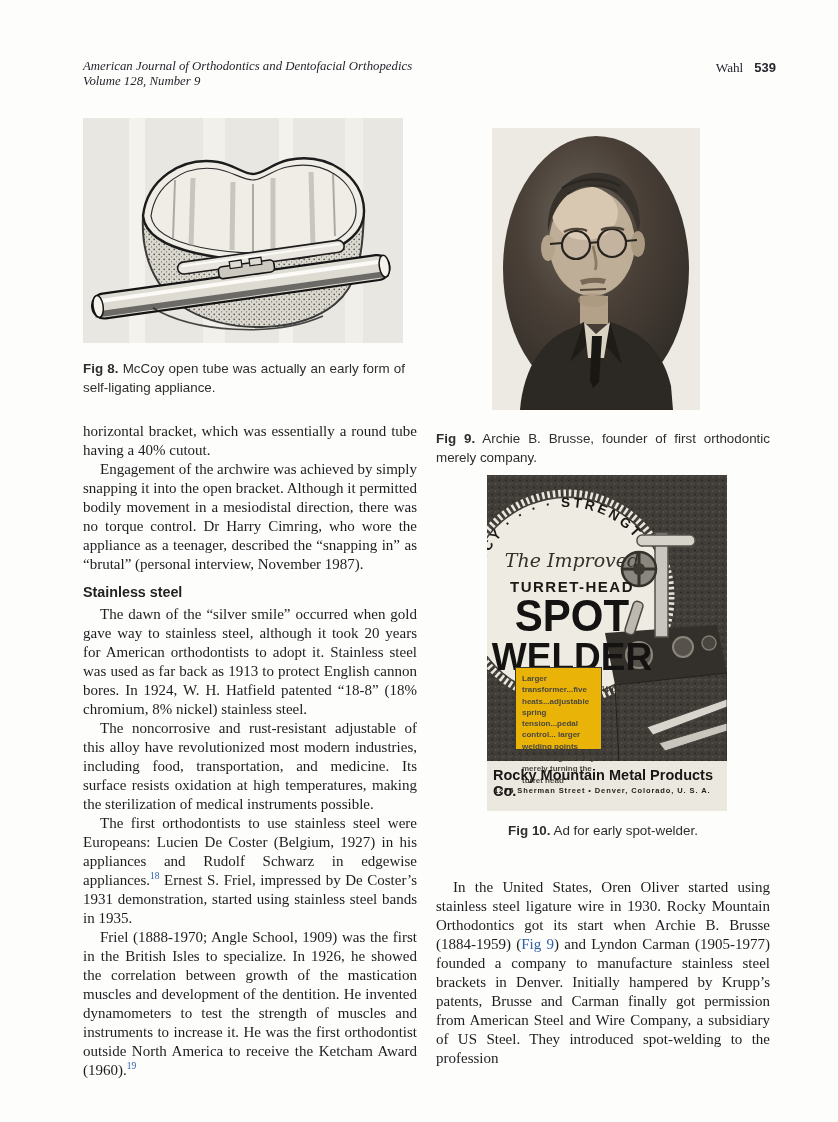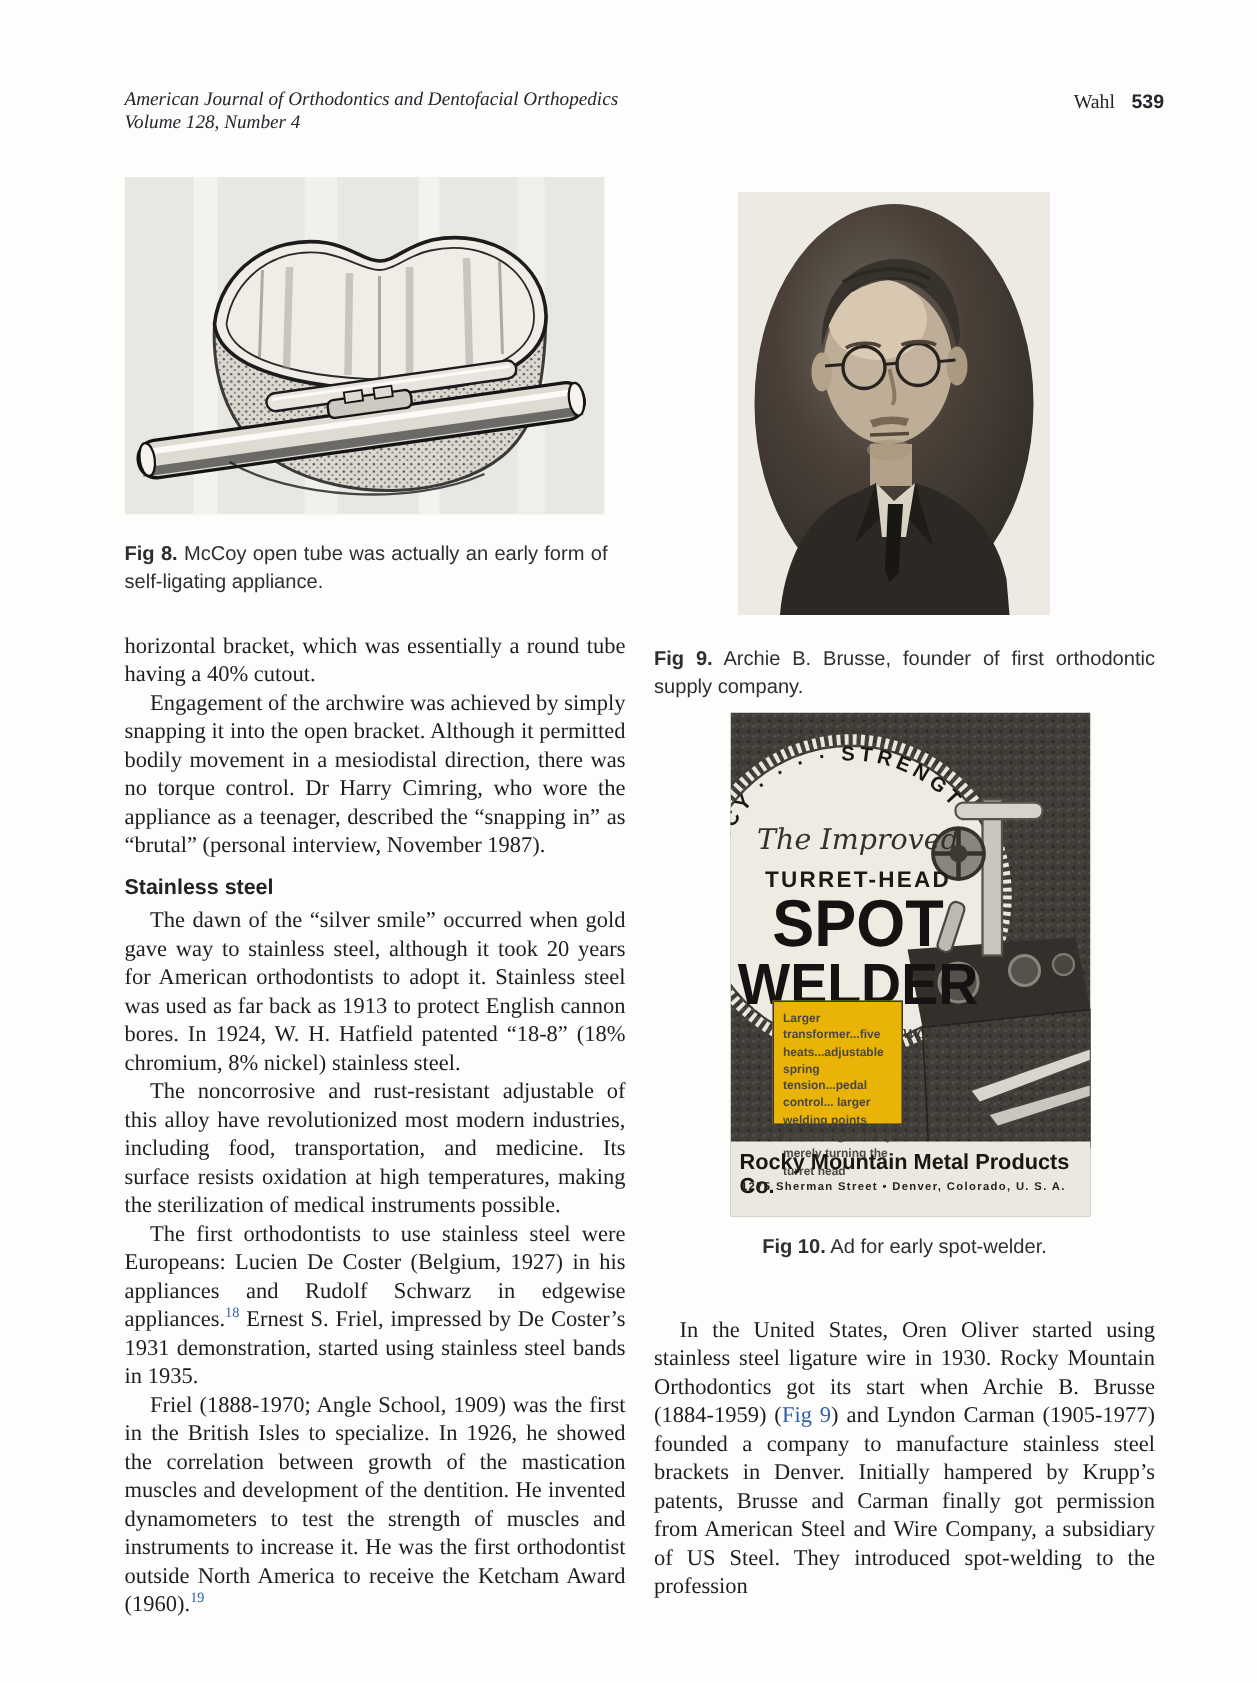--- a/index.html
+++ b/index.html
@@ -56,21 +56,21 @@
     font-family:"Liberation Sans",sans-serif; font-weight:bold; font-size:7.5px;
     letter-spacing:0.9px; color:#24221d; text-align:left; }
 </style>
 </head>
 <body>
 
 <div id="page">
 
   <div class="hdr-left">
     <div>American Journal of Orthodontics and Dentofacial Orthopedics</div>
-    <div>Volume 128, Number 4</div>
+    <div>Volume 128, Number 9</div>
   </div>
   <div class="hdr-right">
     <span class="author">Wahl</span><span class="pageno">539</span>
   </div>
 
   <div id="fig8">
     <svg width="320" height="225" viewBox="0 0 320 225">
       <defs>
         <pattern id="stip" width="5" height="5" patternUnits="userSpaceOnUse">
           <rect width="5" height="5" fill="#d8d5cd"></rect>
@@ -175,21 +175,21 @@
       <path d="M28,282 C32,238 52,210 80,200 L92,194 L104,206 L118,194 C152,204 172,226 179,258 L181,282 Z" fill="#2c2823"></path>
       <path d="M92,194 L78,234 L98,214 Z" fill="#1f1c18"></path>
       <path d="M118,194 L130,236 L110,214 Z" fill="#1f1c18"></path>
       <polygon points="92,194 104,206 118,194 112,230 96,230" fill="#d9d2c2"></polygon>
       <path d="M100,208 L110,208 L107,254 L101,260 L98,252 Z" fill="#191714"></path>
     </svg>
   </div>
 
   <div id="fig9cap" class="caption">
     <b>Fig 9.</b>
-    <span>Archie B. Brusse, founder of first orthodontic supply company.</span>
+    <span>Archie B. Brusse, founder of first orthodontic merely company.</span>
   </div>
 
   <div id="fig10">
     <svg width="240" height="336" viewBox="0 0 240 336">
       <defs>
         <pattern id="noise" width="7" height="7" patternUnits="userSpaceOnUse">
           <rect width="7" height="7" fill="#403d38"></rect>
           <circle cx="1.5" cy="2" r="1" fill="#55514a"></circle>
           <circle cx="5" cy="5.5" r="0.9" fill="#2a2723"></circle>
           <circle cx="4" cy="1" r="0.6" fill="#605c53"></circle>

